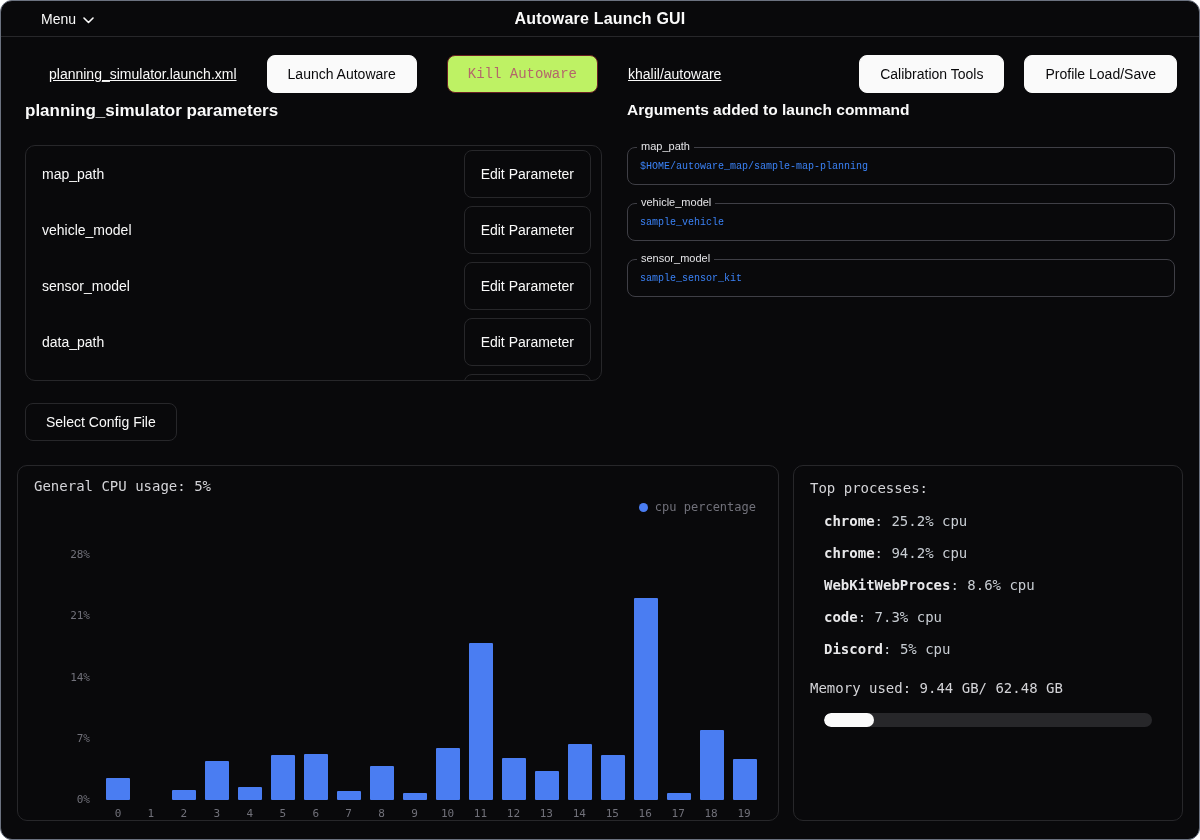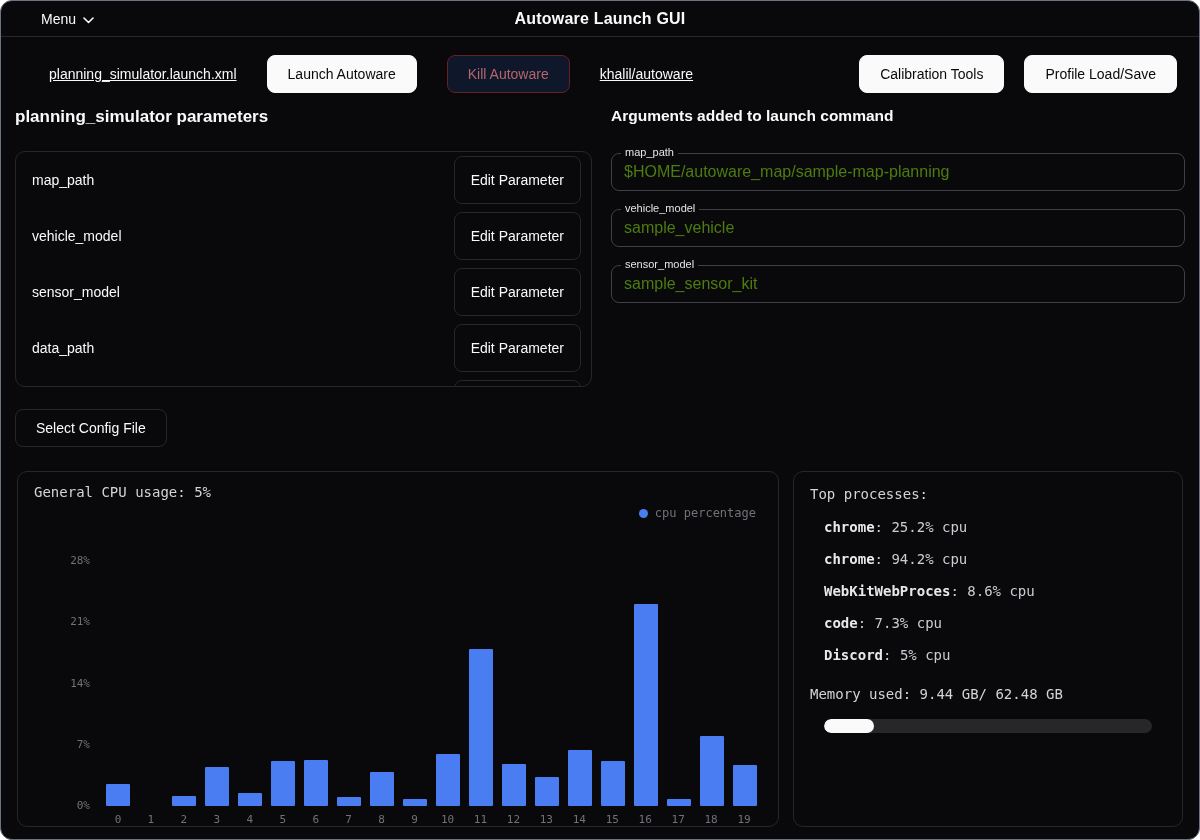--- a/index.html
+++ b/index.html
@@ -15,36 +15,36 @@
   }
   
   .topbar{height:36px;border-bottom:1px solid #27272a;display:flex;align-items:center;position:relative;padding:0 34px;}
   .menu-trigger{display:flex;align-items:center;gap:7px;font-size:14px;cursor:pointer;color:#fafafa;background:none;border:none;font-family:inherit;}
   .topbar-title{position:absolute;left:50%;transform:translateX(-50%);font-weight:700;font-size:16px;letter-spacing:.2px;}
   
   .toolbar{display:flex;align-items:center;margin:18px 22px 0 48px;gap:30px;}
   .link{color:#fafafa;text-decoration:underline;font-size:14px;font-weight:500;cursor:pointer;}
   .btn{font-family:inherit;font-size:14px;font-weight:500;height:38px;padding:0 20px;border-radius:8px;cursor:pointer;white-space:nowrap;}
   .btn-light{background:#fafafa;color:#09090b;border:1px solid #fafafa;}
-  .btn-destructive{background:#0f172a;color:#b4666b;border:1px solid #691f25;}
+  .btn-destructive{background:#bef264;color:#b4666b;border:1px solid #691f25;font-family:Liberation Mono, monospace;}
   .btn-outline{background:#09090b;color:#fafafa;border:1px solid #27272a;}
   .toolbar-right{margin-left:auto;display:flex;gap:20px;}
   
-  .main{display:grid;grid-template-columns:577px 1fr;gap:19px;padding:0 14px;margin-top:14px;}
+  .main{display:grid;grid-template-columns:577px 1fr;gap:25px;padding:0 24px;margin-top:8px;}
   .section-heading{font-size:17px;font-weight:700;margin:0 0 24px 0;}
   .section-heading.right{font-size:15.5px;margin-bottom:28px;}
   .params-card{border:1px solid #27272a;border-radius:10px;height:236px;overflow:hidden;}
   .param-row{display:flex;align-items:center;justify-content:space-between;height:56px;padding:0 10px 0 16px;}
   .param-name{font-size:14px;color:#fafafa;}
   .param-row .btn{height:48px;padding:0 16px;border-radius:8px;}
   .select-config{margin-top:22px;}
   
   .arg-field{position:relative;border:1px solid #3f3f46;border-radius:8px;height:38px;display:flex;align-items:center;padding:0 12px;margin-bottom:18px;background:#09090b;}
   .arg-label{position:absolute;top:-8px;left:9px;background:#09090b;padding:0 4px;font-size:11px;color:#e4e4e7;}
-  .arg-value{font-size:16px;color:#4d7c0f;width:100%;background:transparent;border:none;outline:none;font-family:Liberation Sans, sans-serif;}
+  .arg-value{font-size:10px;color:#3b82f6;width:100%;background:transparent;border:none;outline:none;font-family:Liberation Mono, monospace;}
   
   .bottom{display:grid;grid-template-columns:762px 1fr;gap:14px;padding:0 16px;margin-top:24px;}
   .panel{border:1px solid #27272a;border-radius:10px;height:356px;padding:10px 14px;font-family:"DejaVu Sans Mono", monospace;}
   .panel-title{font-size:14px;color:#d4d4d8;margin:2px 0 4px 2px;}
   
   .legend-row{display:flex;justify-content:flex-end;align-items:center;gap:7px;color:#71717a;font-size:12px;height:18px;margin-right:8px;}
   .legend-dot{width:9px;height:9px;border-radius:50%;display:inline-block;}
   .chart-body{position:relative;margin-top:4px;}
   .yaxis{position:absolute;left:0;top:0;width:58px;height:280px;}
   .y-label{position:absolute;right:0;width:58px;text-align:right;font-size:11px;color:#71717a;line-height:14px;}

